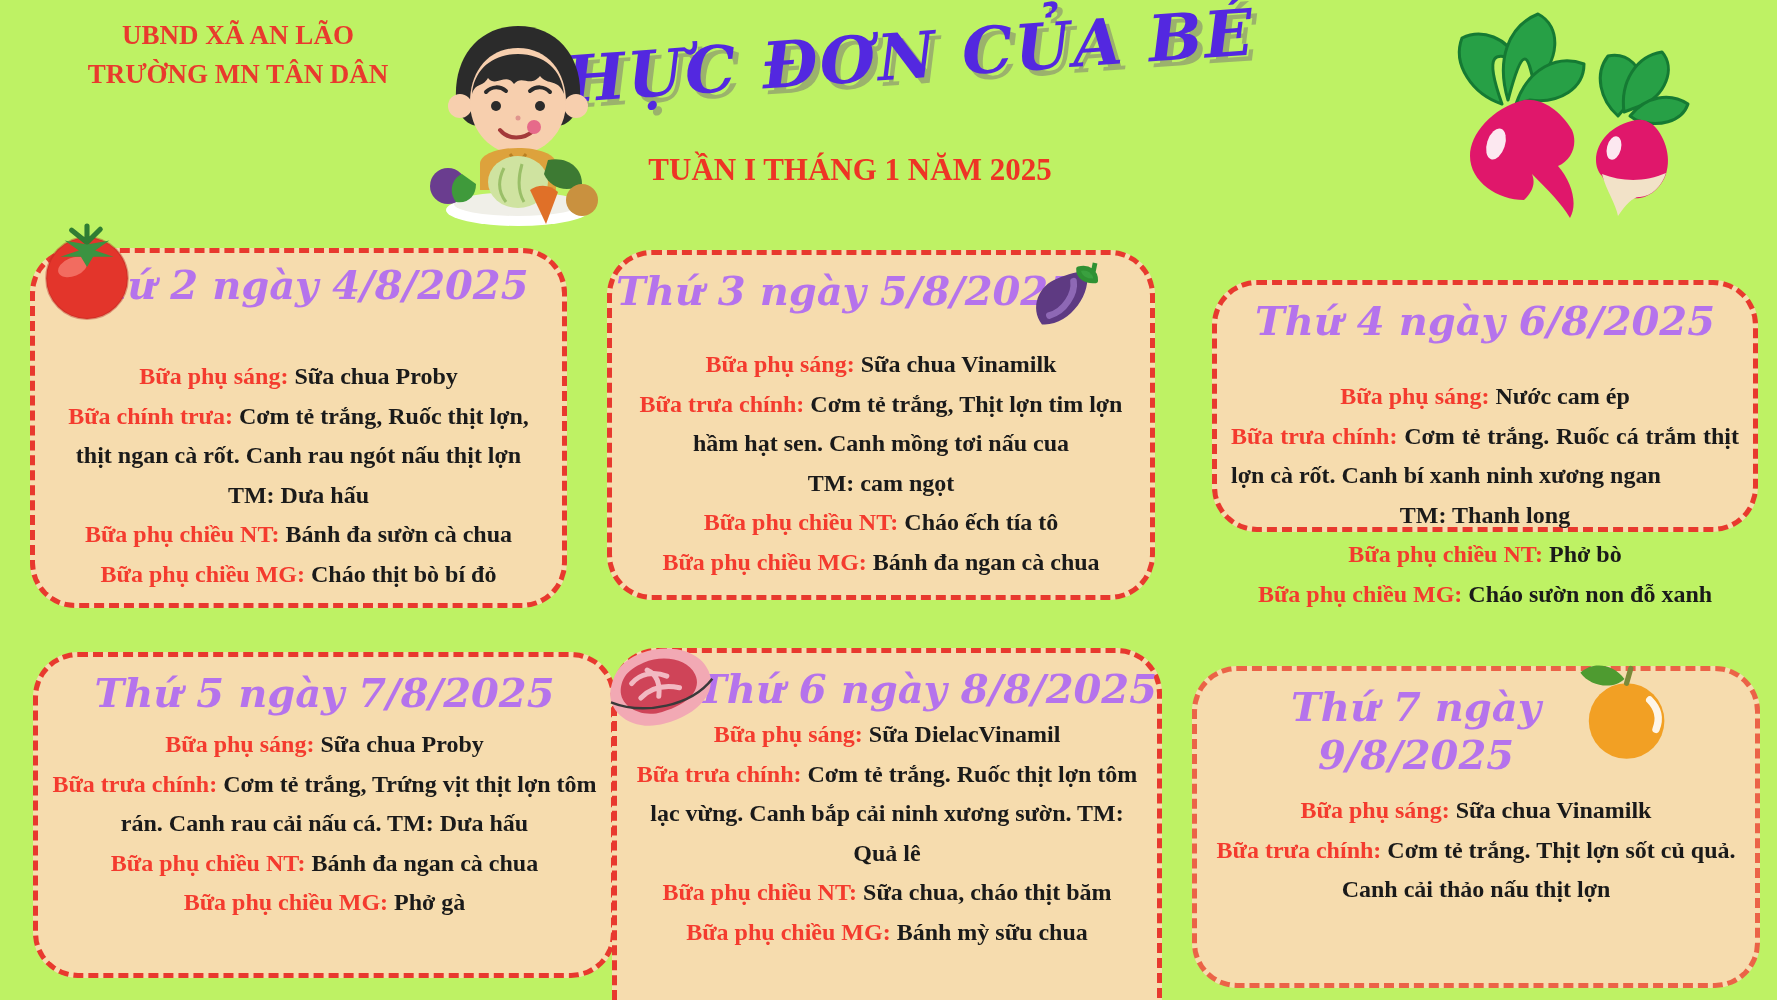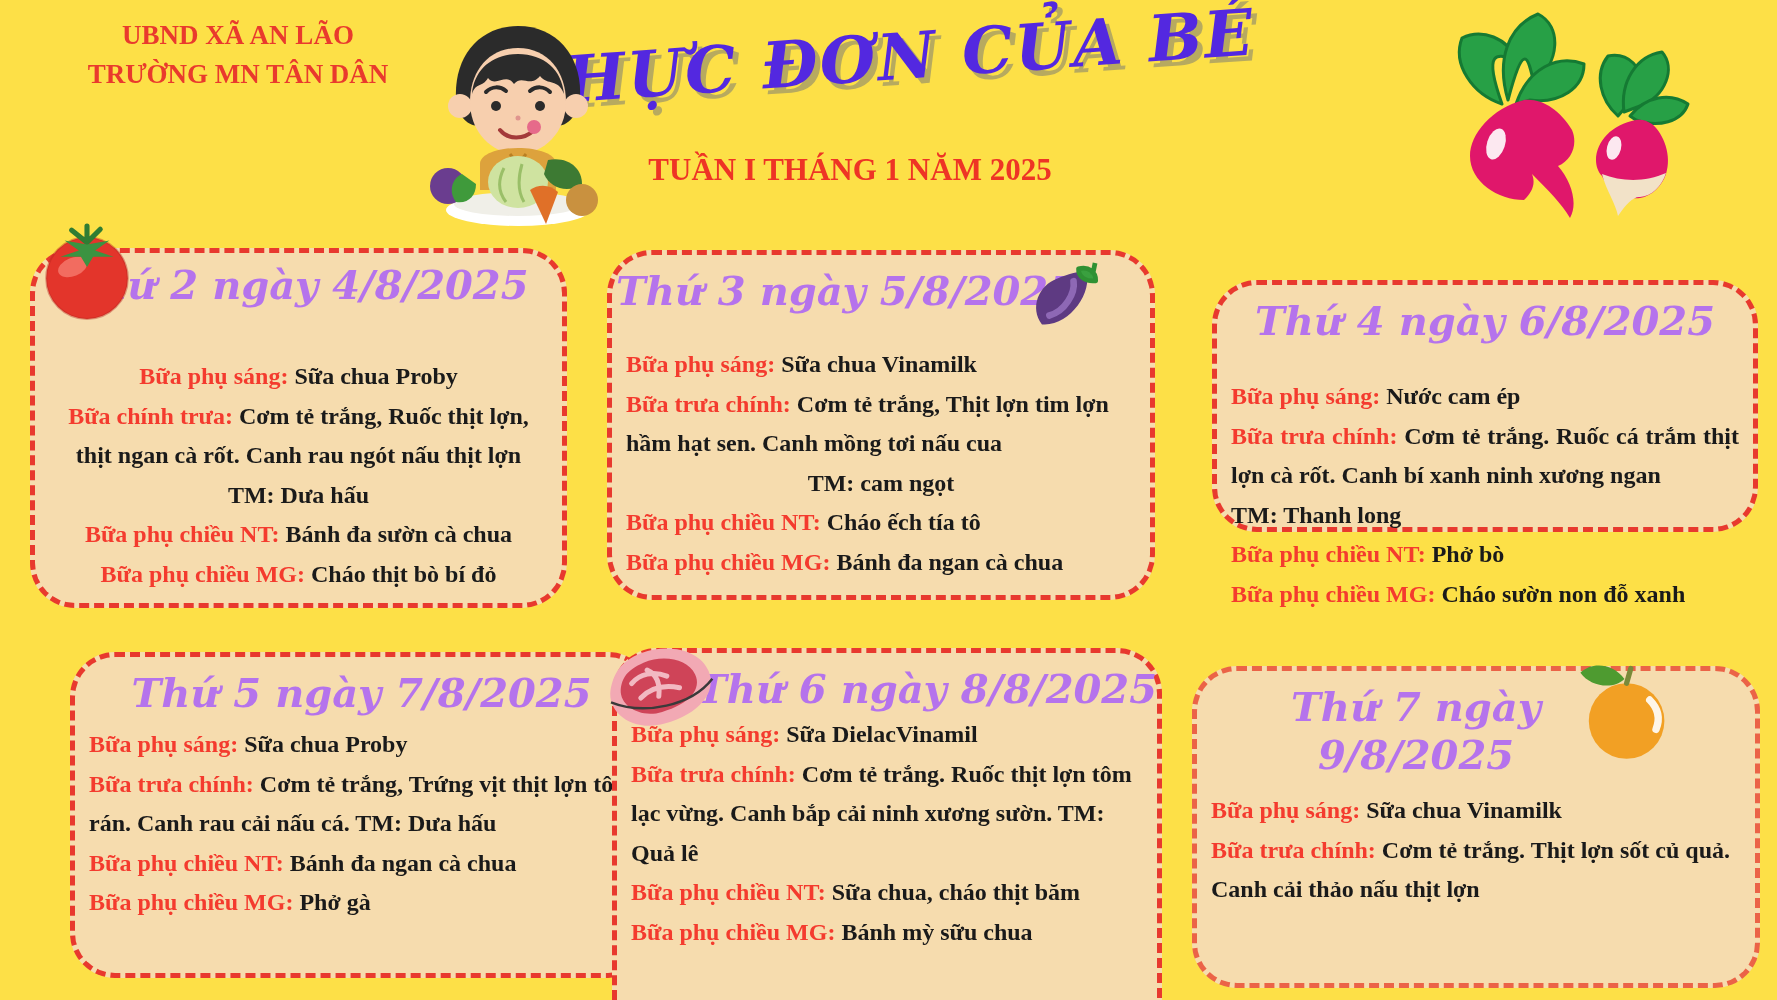--- a/index.html
+++ b/index.html
@@ -1,18 +1,18 @@
 <!DOCTYPE html>
 <html><head>
 <meta charset="utf-8">
 <style>
   html,body{margin:0;padding:0;}
   .canvas{
     position:relative; width:1777px; height:1000px;
-    background:#fde047; overflow:hidden;
+    background:#bef264; overflow:hidden;
     font-family:"Liberation Serif", serif;
   }
   .school{
     position:absolute; left:68px; top:16px; width:340px;
     text-align:center; font-weight:700; font-size:27px; line-height:1.45;
     color:#e93a2d;
   }
   .title{
     position:absolute; left:505px; top:20px; width:760px;
     text-align:center;
@@ -26,42 +26,42 @@
     text-align:center; font-weight:700; font-size:31px; color:#ee3425;
   }
   .card{
     position:absolute; background:#f6dcae;
     border:5px dashed #e8392e; border-radius:45px;
     box-sizing:border-box;
   }
   .card-1{left:30px;  top:248px; width:537px; height:360px;}
   .card-2{left:607px; top:250px; width:548px; height:350px;}
   .card-3{left:1212px;top:280px; width:546px; height:252px;}
-  .card-4{left:33px;  top:652px; width:583px; height:326px;margin-left:37px;}
+  .card-4{left:33px;  top:652px; width:583px; height:326px;}
   .card-5{left:612px; top:648px; width:550px; height:415px;}
   .card-6{left:1192px;top:666px; width:568px; height:322px; border-color:#eb6347;}
   .day{
     font-family:"DejaVu Serif", serif; font-style:italic; font-weight:700;
     font-size:40px; line-height:1.2; color:#b573ec; text-align:center;
     margin-top:12px;
   }
   .card-1 .day{margin-top:8px;}
   .card-2 .day{padding-right:70px;}
   .card-5 .day{padding-left:80px;}
   .card-6 .day{padding-right:120px;text-align:center;}
   .body{padding:0 14px;}
   .card-1 .body{margin-top:48px;}
   .card-2 .body{margin-top:30px;}
   .card-3 .body{margin-top:32px;}
   .card-4 .body{margin-top:8px;}
   .card-5 .body{margin-top:2px;}
   .card-6 .body{margin-top:12px;}
   .line{
     font-size:24px; font-weight:700; line-height:1.65; color:#1a1a1a;
-    text-align:left;
+    text-align:center;
   }
   .card-1 .line{text-align:center;}
   .card-2 .line:nth-child(3){text-align:center;}
   .card-3 .line:nth-child(2){text-align:justify;}
   .lbl{color:#f43b2e;}
   .deco{position:absolute;}
   .deco-boy    {left:418px; top:14px;  width:200px; height:215px;}
   .deco-radish {left:1412px;top:4px;   width:300px; height:215px;}
   .deco-tomato {left:33px;  top:220px; width:108px; height:102px;}
   .deco-eggplant{left:1022px;top:244px;width:78px;  height:95px;}

